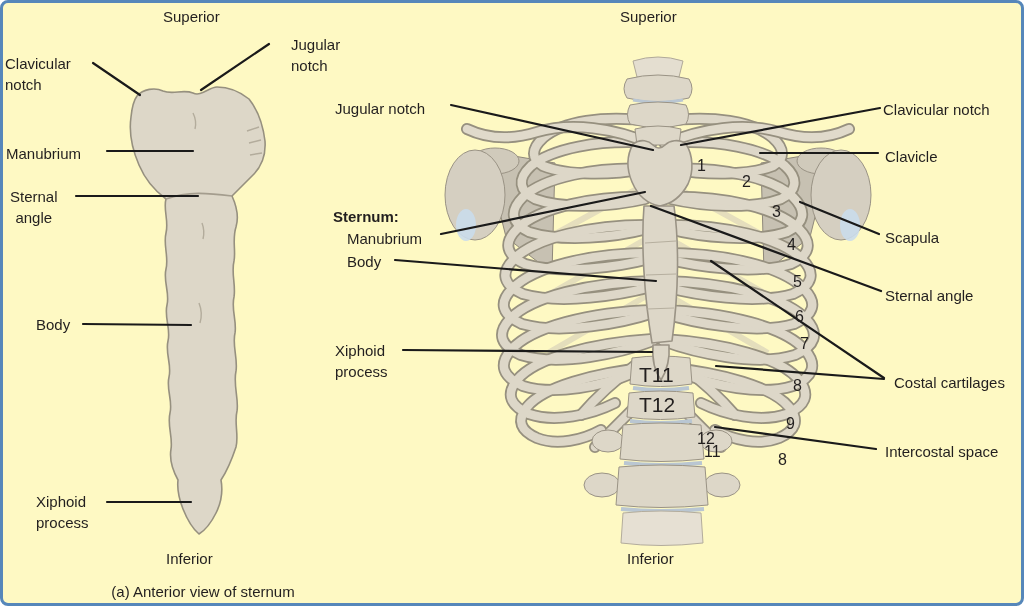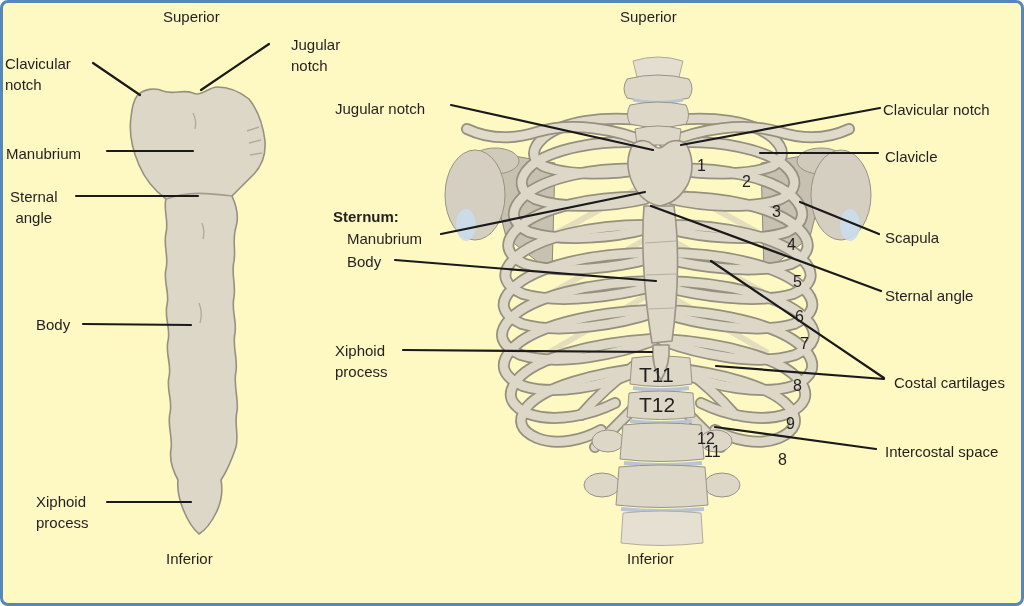--- a/index.html
+++ b/index.html
@@ -233,20 +233,21 @@
 notch</div>
   <div class="lbl" style="left:276px;top:31px;margin-left:12px;">Jugular
 notch</div>
   <div class="lbl" style="left:3px;top:140px;">Manubrium</div>
   <div class="lbl" style="left:7px;top:183px;text-align:center;">Sternal
 angle</div>
   <div class="lbl" style="left:33px;top:311px;">Body</div>
   <div class="lbl" style="left:33px;top:488px;">Xiphoid
 process</div>
   <div class="orient" style="left:163px;top:547px;">Inferior</div>
+  <div class="caption" style="left:20px;top:580px;width:360px;">(a) Anterior view of sternum</div>
 
   <div class="orient" style="left:617px;top:5px;">Superior</div>
   <div class="lbl" style="left:332px;top:95px;">Jugular notch</div>
   <div class="lbl b" style="left:330px;top:203px;">Sternum:</div>
   <div class="lbl" style="left:344px;top:225px;">Manubrium</div>
   <div class="lbl" style="left:344px;top:248px;">Body</div>
   <div class="lbl" style="left:332px;top:337px;">Xiphoid
 process</div>
 
   <div class="lbl" style="left:880px;top:96px;">Clavicular notch</div>

